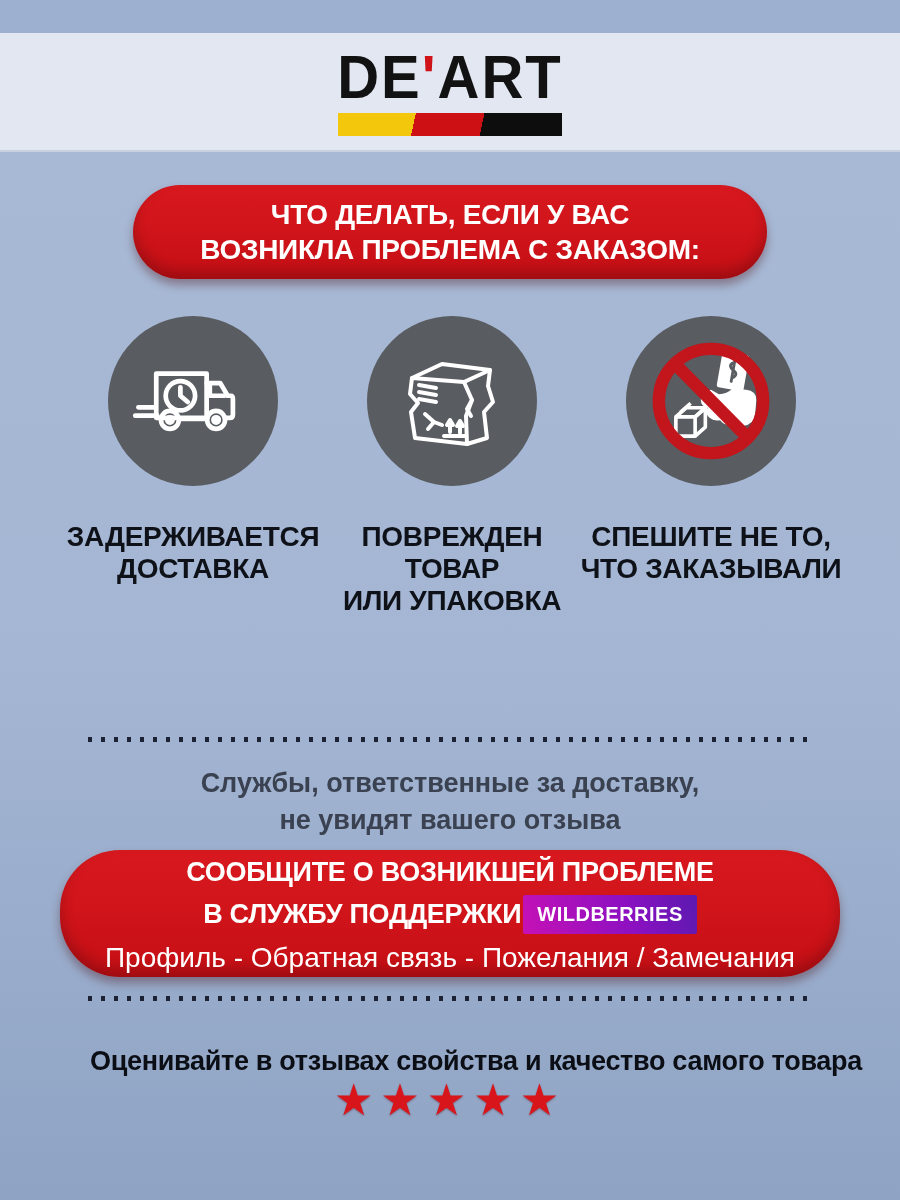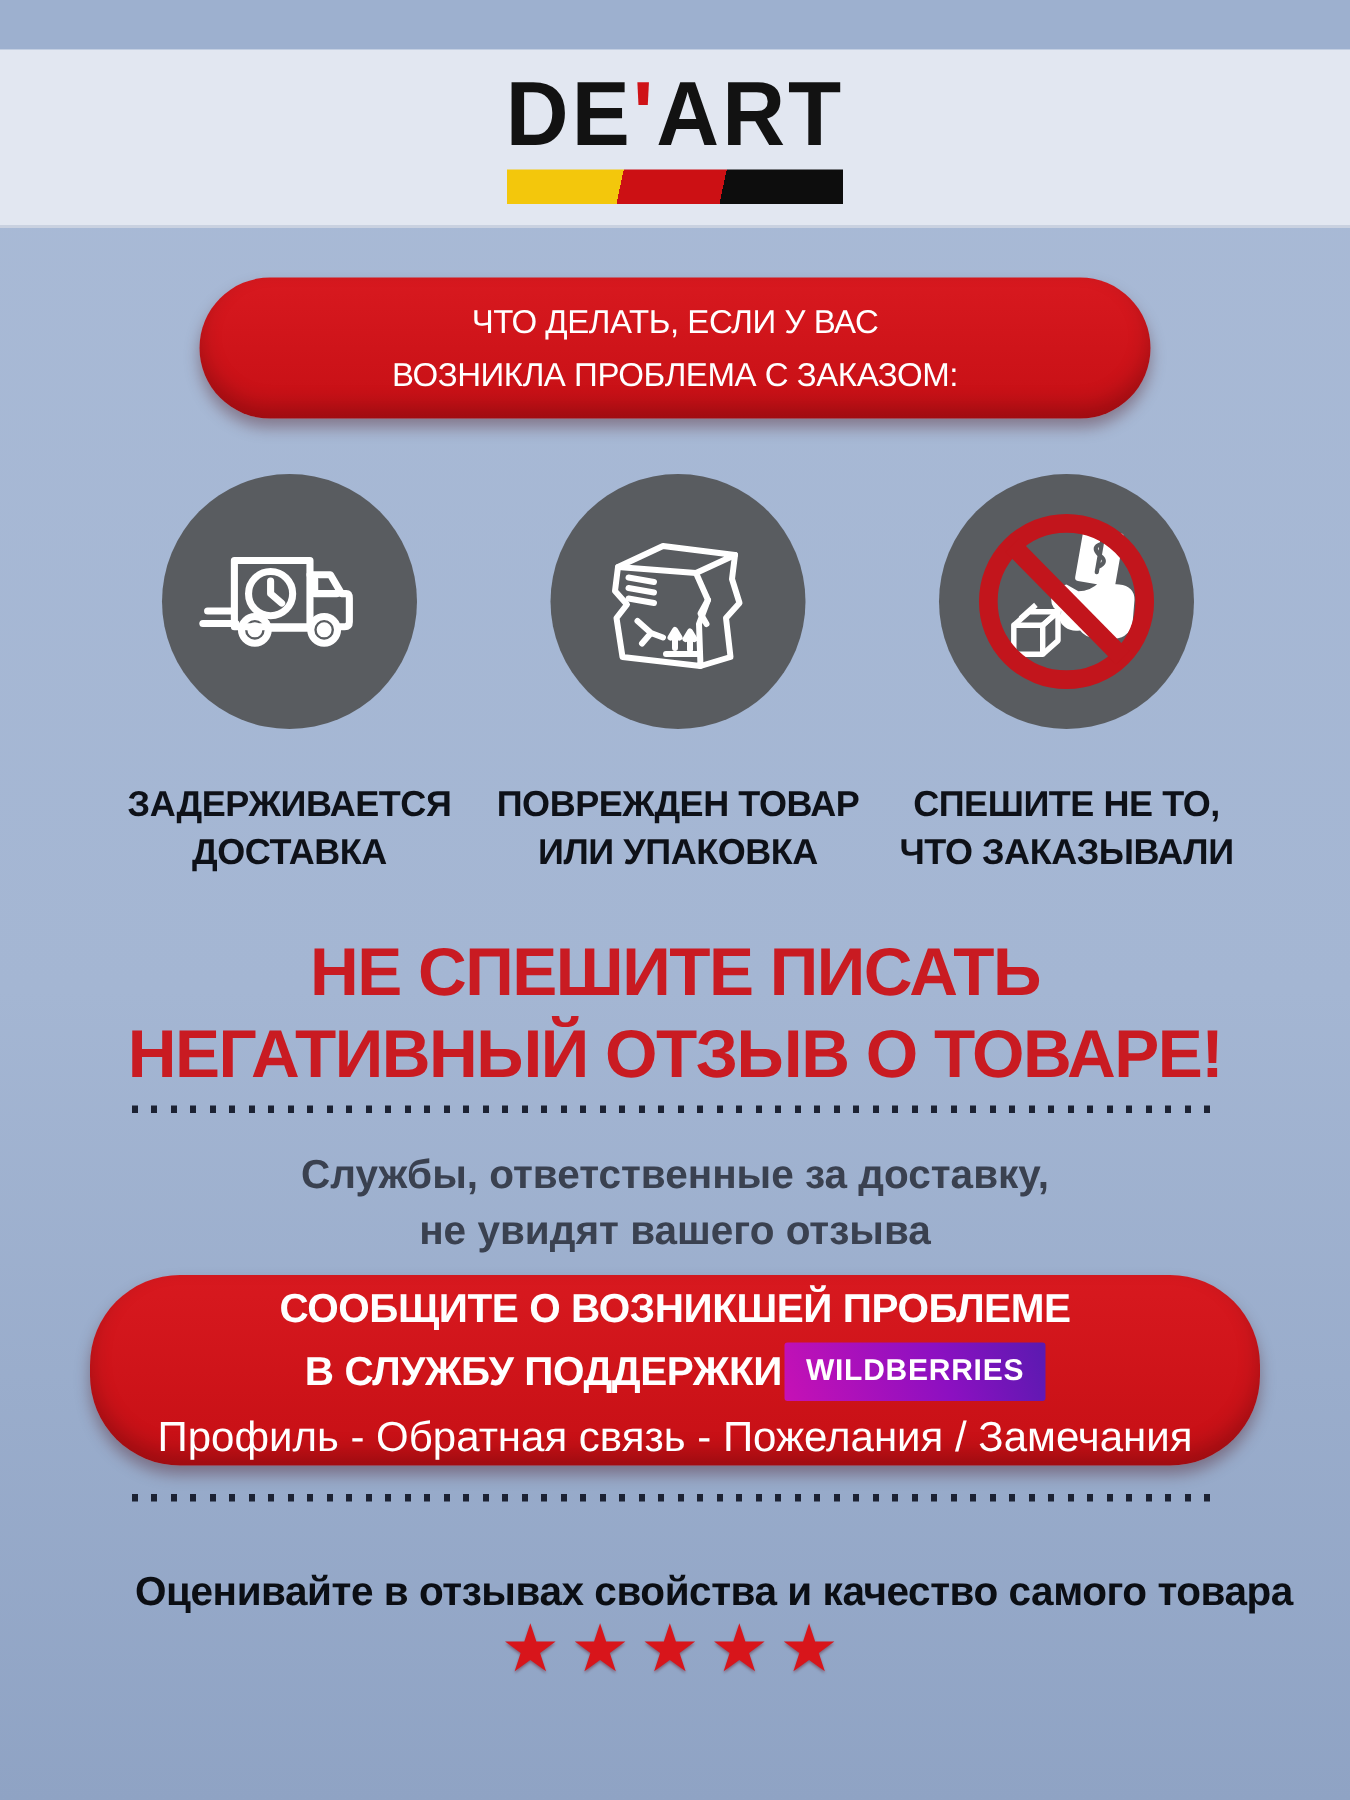--- a/index.html
+++ b/index.html
@@ -31,32 +31,32 @@
   }
   .pill{
     position:absolute;
     background:linear-gradient(180deg,#d8191f 0%,#c60f15 100%);
     border-radius:60px;
     box-shadow:0 6px 10px rgba(70,0,6,.35), inset 0 -8px 14px rgba(0,0,0,.22);
     color:#ffffff;text-align:center;
     display:flex;flex-direction:column;align-items:center;justify-content:center;
   }
   .pill1{left:133px;top:185px;width:634px;height:94px;border-radius:48px;}
-  .pill1 .bline{font-size:22px;font-weight:400;line-height:35px;letter-spacing:-.3px;}
+  .pill1 .bline{font-size:28px;font-weight:700;line-height:35px;letter-spacing:-.3px;}
   .circle{
     position:absolute;width:170px;height:170px;border-radius:50%;
     background:#595c60;
     display:flex;align-items:center;justify-content:center;
   }
   .c1{left:108px;top:316px;}
   .c2{left:367px;top:316px;}
   .c3{left:626px;top:316px;}
   .plabel{
     position:absolute;top:521px;width:270px;text-align:center;
-    color:#0e1118;font-size:24px;font-weight:700;line-height:32px;letter-spacing:-.3px;
+    color:#0e1118;font-size:28px;font-weight:700;line-height:32px;letter-spacing:-.3px;
   }
   .pl1{left:58px;}
   .pl2{left:317px;}
   .pl3{left:576px;}
   .headline{
     position:absolute;left:0;top:620px;width:900px;text-align:center;
     color:#c91b22;font-size:45px;font-weight:800;line-height:55px;letter-spacing:-1px;
   }
   .dotted{
     position:absolute;left:88px;width:724px;height:5px;
@@ -168,24 +168,20 @@
   </div>
   <div class="plabel pl2">
     <div>ПОВРЕЖДЕН ТОВАР</div>
     <div>ИЛИ УПАКОВКА</div>
   </div>
   <div class="plabel pl3">
     <div>СПЕШИТЕ НЕ ТО,</div>
     <div>ЧТО ЗАКАЗЫВАЛИ</div>
   </div>
 
-  <div class="headline">
-    <div>НЕ СПЕШИТЕ ПИСАТЬ</div>
-    <div>НЕГАТИВНЫЙ ОТЗЫВ О ТОВАРЕ!</div>
-  </div>
 
   <div class="dotted dot1"></div>
 
   <div class="note">
     <div>Службы, ответственные за доставку,</div>
     <div>не увидят вашего отзыва</div>
   </div>
 
   <div class="pill pill2">
     <div class="p2line1">СООБЩИТЕ О ВОЗНИКШЕЙ ПРОБЛЕМЕ</div>

